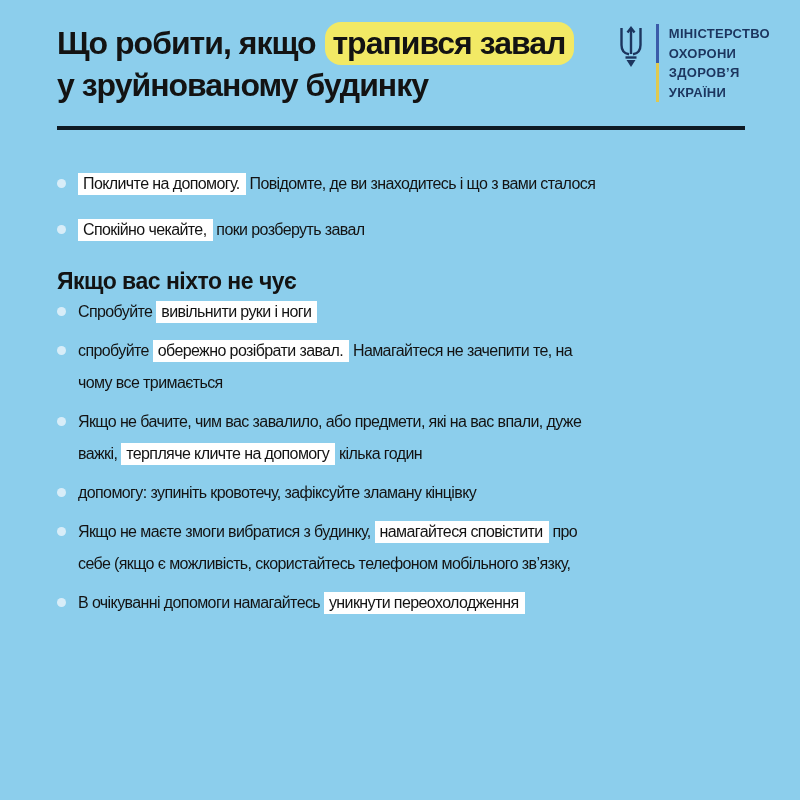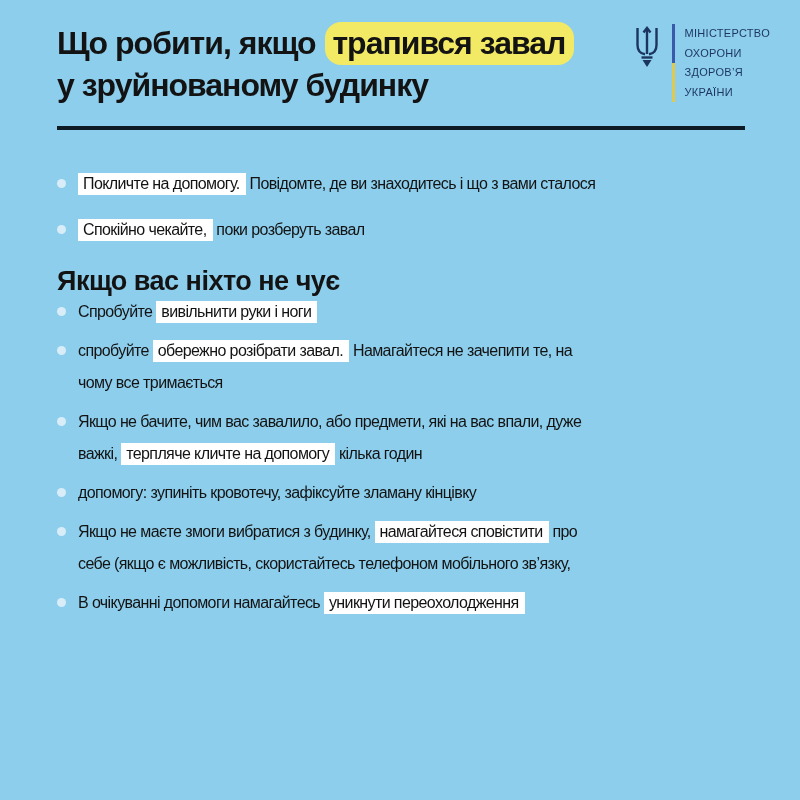--- a/index.html
+++ b/index.html
@@ -14,35 +14,35 @@
   .title{margin:0;font-size:32px;line-height:42px;font-weight:700;letter-spacing:-1px;max-width:600px;}
   .title .tline{display:block;}
   .mark{display:inline;}
   .mark.yellow{background:var(--yellow);padding:3px 9px 4px 7px;margin-left:2px;border-radius:16px;}
   
   .logo{position:absolute;top:24px;right:30px;display:flex;align-items:flex-start;gap:10px;}
   .logo svg{display:block;margin-top:2px;}
   .logo-bar{width:3px;height:78px;display:flex;flex-direction:column;}
   .logo-bar .bar-top{flex:1;background:var(--bar-blue);}
   .logo-bar .bar-bottom{flex:1;background:var(--bar-yellow);}
-  .logo-text{font-size:11px;line-height:19.5px;font-weight:400;color:var(--navy);letter-spacing:0.3px;}
+  .logo-text{font-size:13px;line-height:19.5px;font-weight:700;color:var(--navy);letter-spacing:0.3px;}
   
   .divider{margin-top:20px;width:688px;height:4px;background:var(--divider);}
   
   .list{list-style:none;margin:0;padding:0;font-size:16px;line-height:32px;letter-spacing:-0.6px;}
   .list-a{margin-top:38px;}
   .list-b{}
   .list li{position:relative;padding-left:21px;}
   .list-a li{margin-bottom:14px;}
   .list-b li{margin-bottom:7px;}
   .bullet-dot{position:absolute;left:0;top:11px;width:9px;height:9px;border-radius:50%;background:var(--dot);}
   .list .tline{display:block;}
   .mark.white{background:var(--white-mark);padding:2px 6px 3px 5px;}
   
-  .subheading{margin:20px 0 0 0;font-size:27px;line-height:30px;font-weight:700;letter-spacing:-0.5px;}
+  .subheading{margin:20px 0 0 0;font-size:23px;line-height:30px;font-weight:700;letter-spacing:-0.5px;}
 </style>
 </head>
 <body>
 
 <div class="page">
 
   <header>
     <h1 class="title">
         <div class="tline"><span>Що робити, якщо </span><span class="mark yellow">трапився завал</span></div>
         <div class="tline"><span>у зруйнованому будинку</span></div>

